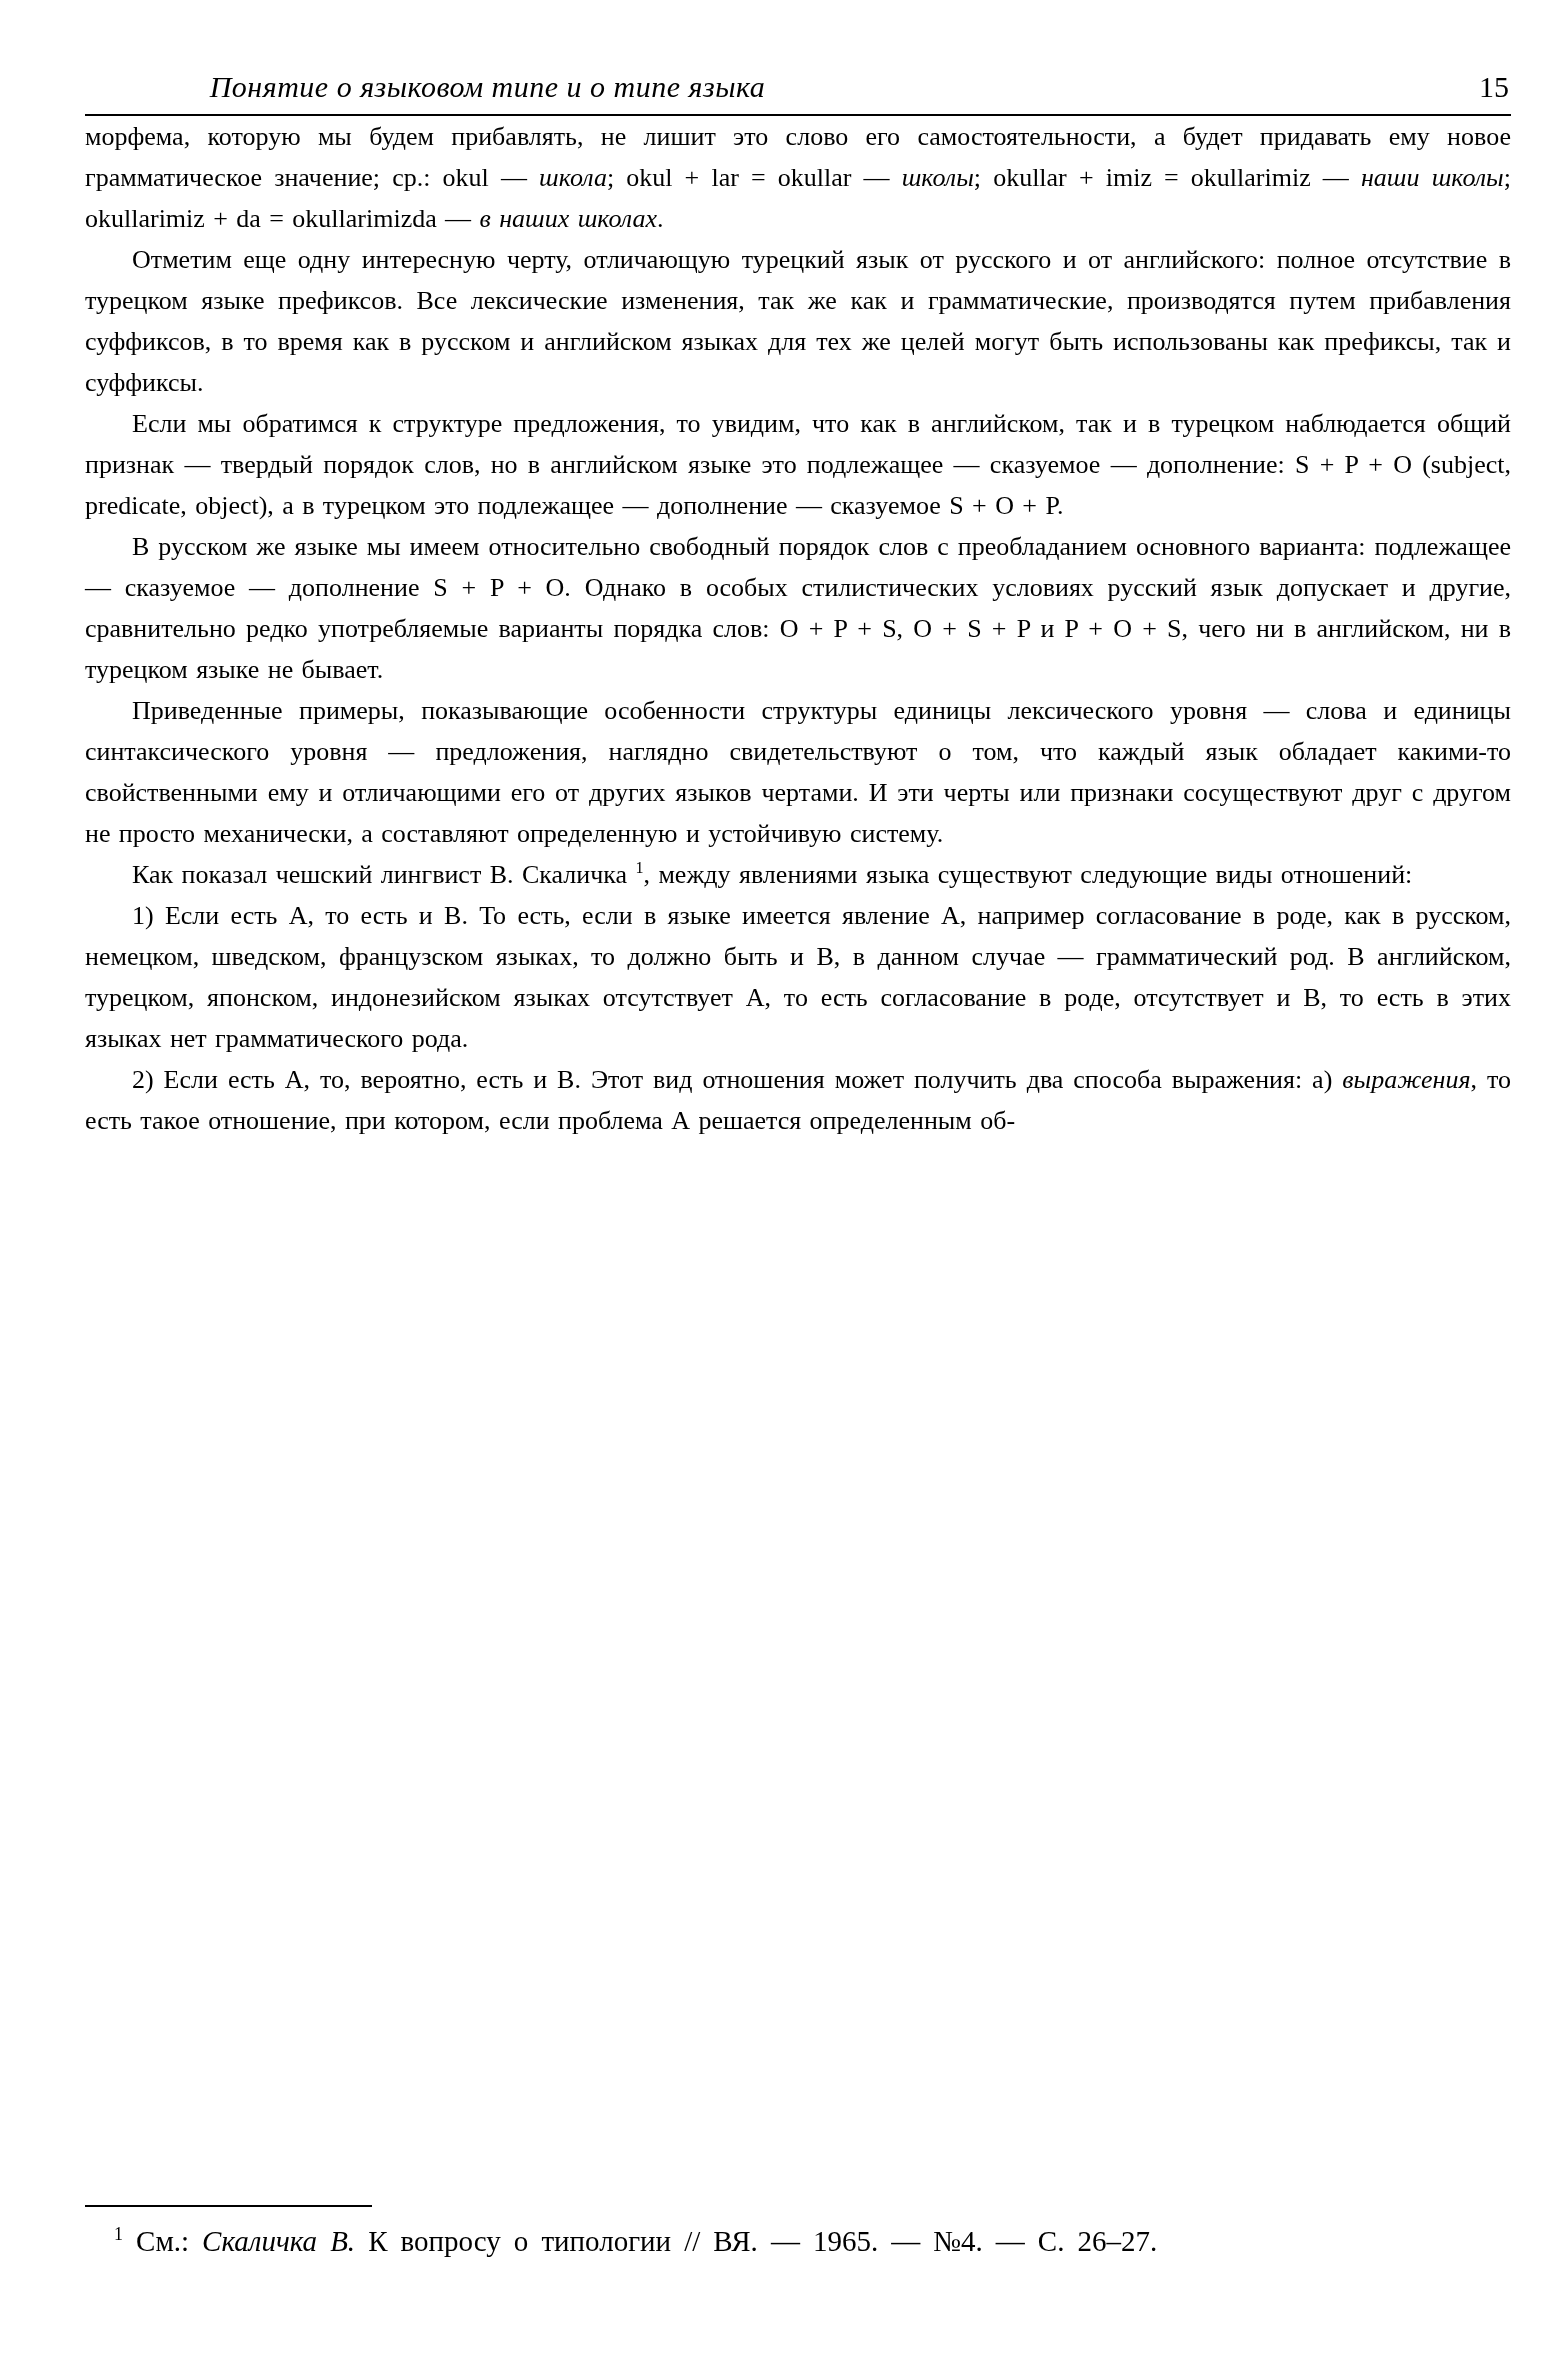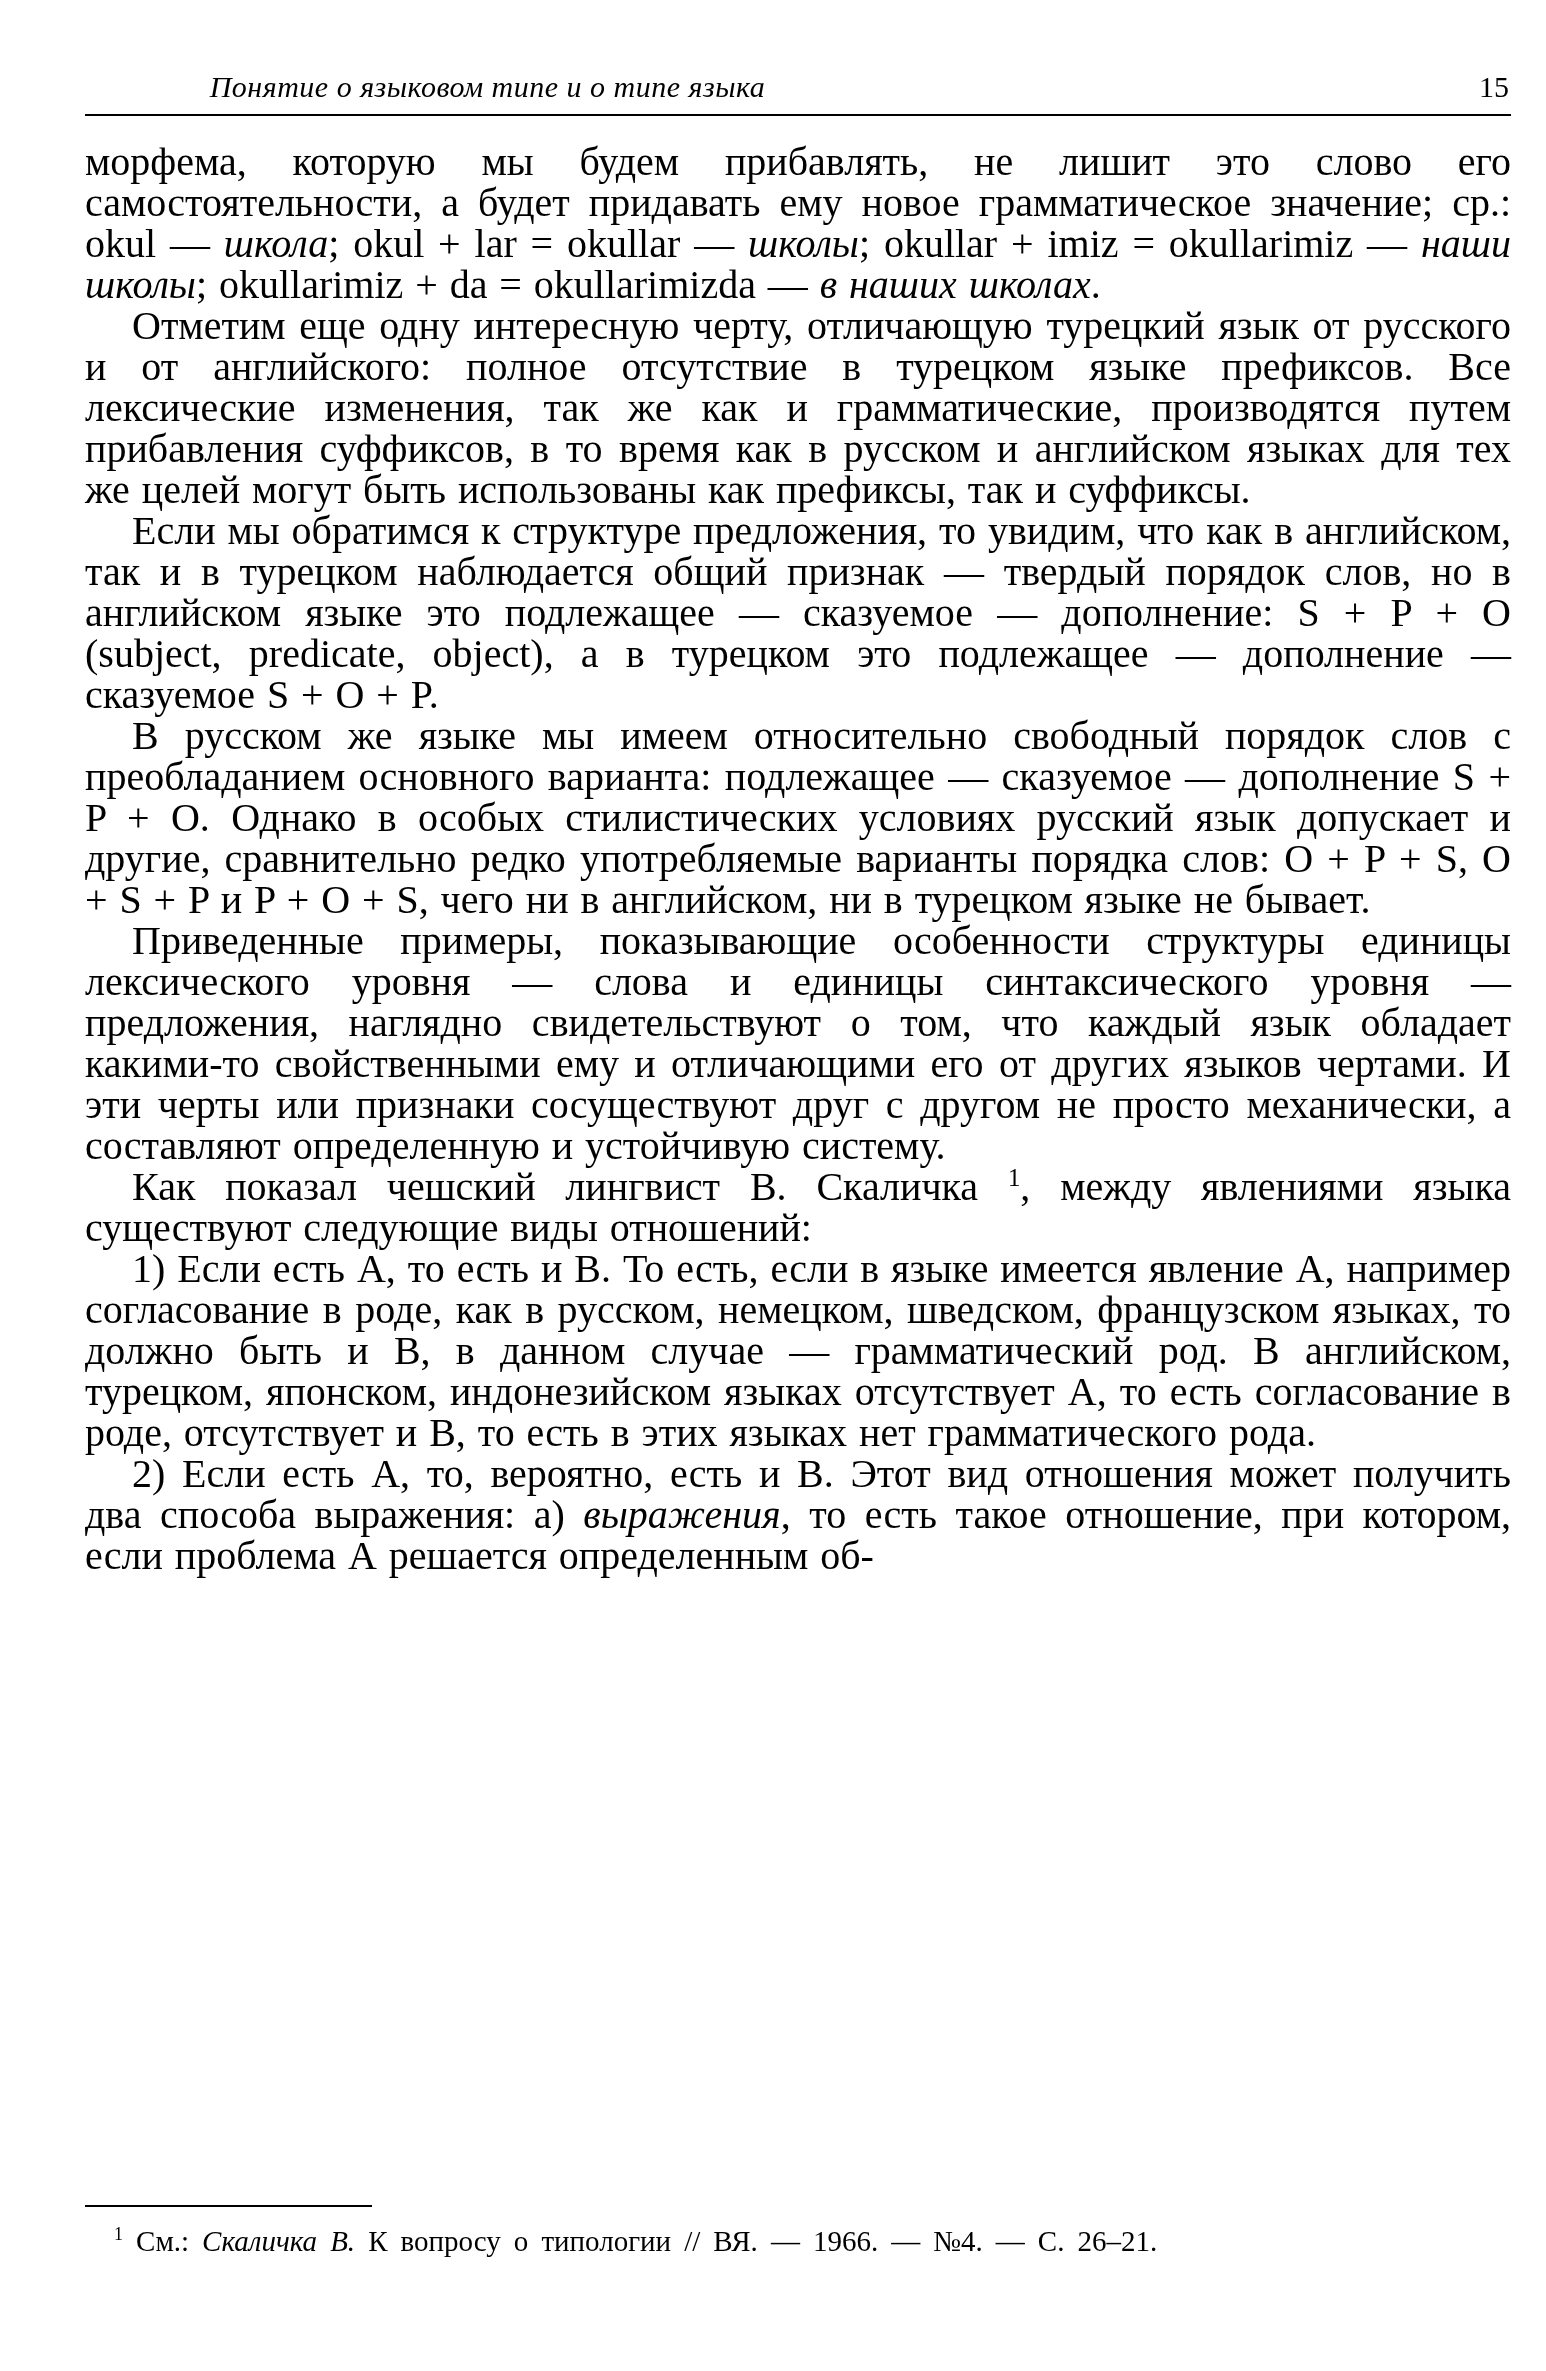--- a/index.html
+++ b/index.html
@@ -32,22 +32,21 @@
   .page-number {
     position: absolute;
     right: 1.9px;
     top: 0;
   }
   .header-rule {
     border-bottom: 2.9px solid #000;
     margin-top: 2.9px;
   }
   .body-text {
-    margin-top: 25px;
-    font-size: 40px;
+    font-size: 26px;
     line-height: 41px;
     text-align: justify;
     word-spacing: 1.9px;
   }
   .para { margin: 0; }
   .para.indent { text-indent: 47px; }
   .it { font-style: italic; }
   sup { font-size: 0.62em; line-height: 0; vertical-align: super; }
   .footnote-area {
     position: absolute;
@@ -86,17 +85,17 @@
       <p class="para indent"><span>Если мы обратимся к структуре предложения, то увидим, что как в английском, так и в турецком наблюдается общий признак — твердый порядок слов, но в английском языке это подлежащее — сказуемое — дополнение: S + P + O (subject, predicate, object), а в турецком это подлежащее — дополнение — сказуемое S + O + P.</span></p>
       <p class="para indent"><span>В русском же языке мы имеем относительно свободный порядок слов с преобладанием основного варианта: подлежащее — сказуемое — дополнение S + P + O. Однако в особых стилистических условиях русский язык допускает и другие, сравнительно редко употребляемые варианты порядка слов: O + P + S, O + S + P и P + O + S, чего ни в английском, ни в турецком языке не бывает.</span></p>
       <p class="para indent"><span>Приведенные примеры, показывающие особенности структуры единицы лексического уровня — слова и единицы синтаксического уровня — предложения, наглядно свидетельствуют о том, что каждый язык обладает какими-то свойственными ему и отличающими его от других языков чертами. И эти черты или признаки сосуществуют друг с другом не просто механически, а составляют определенную и устойчивую систему.</span></p>
       <p class="para indent"><span>Как показал чешский лингвист В. Скаличка </span><sup>1</sup><span>, между явлениями языка существуют следующие виды отношений:</span></p>
       <p class="para indent"><span>1) Если есть А, то есть и В. То есть, если в языке имеется явление А, например согласование в роде, как в русском, немецком, шведском, французском языках, то должно быть и В, в данном случае — грамматический род. В английском, турецком, японском, индонезийском языках отсутствует А, то есть согласование в роде, отсутствует и В, то есть в этих языках нет грамматического рода.</span></p>
       <p class="para indent"><span>2) Если есть А, то, вероятно, есть и В. Этот вид отношения может получить два способа выражения: а) </span><span class="it">выражения</span><span>, то есть такое отношение, при котором, если проблема А решается определенным об-</span></p>
     </main>
 
   <footer class="footnote-area">
     <div class="footnote-rule"></div>
-    <div class="footnote"><sup>1</sup><span> См.: </span><span class="it">Скаличка В.</span><span> К вопросу о типологии // ВЯ. — 1966. — №4. — С. 26–21.</span></div>
+    <div class="footnote"><sup>1</sup><span> См.: </span><span class="it">Скаличка В.</span><span> К вопросу о типологии // ВЯ. — 1965. — №4. — С. 26–27.</span></div>
   </footer>
 
 </div>
 
 
 </body></html>

